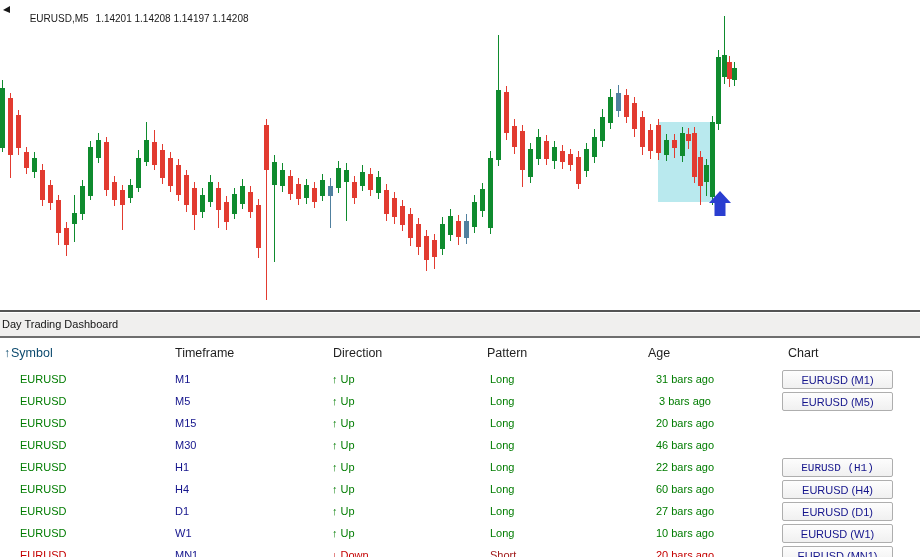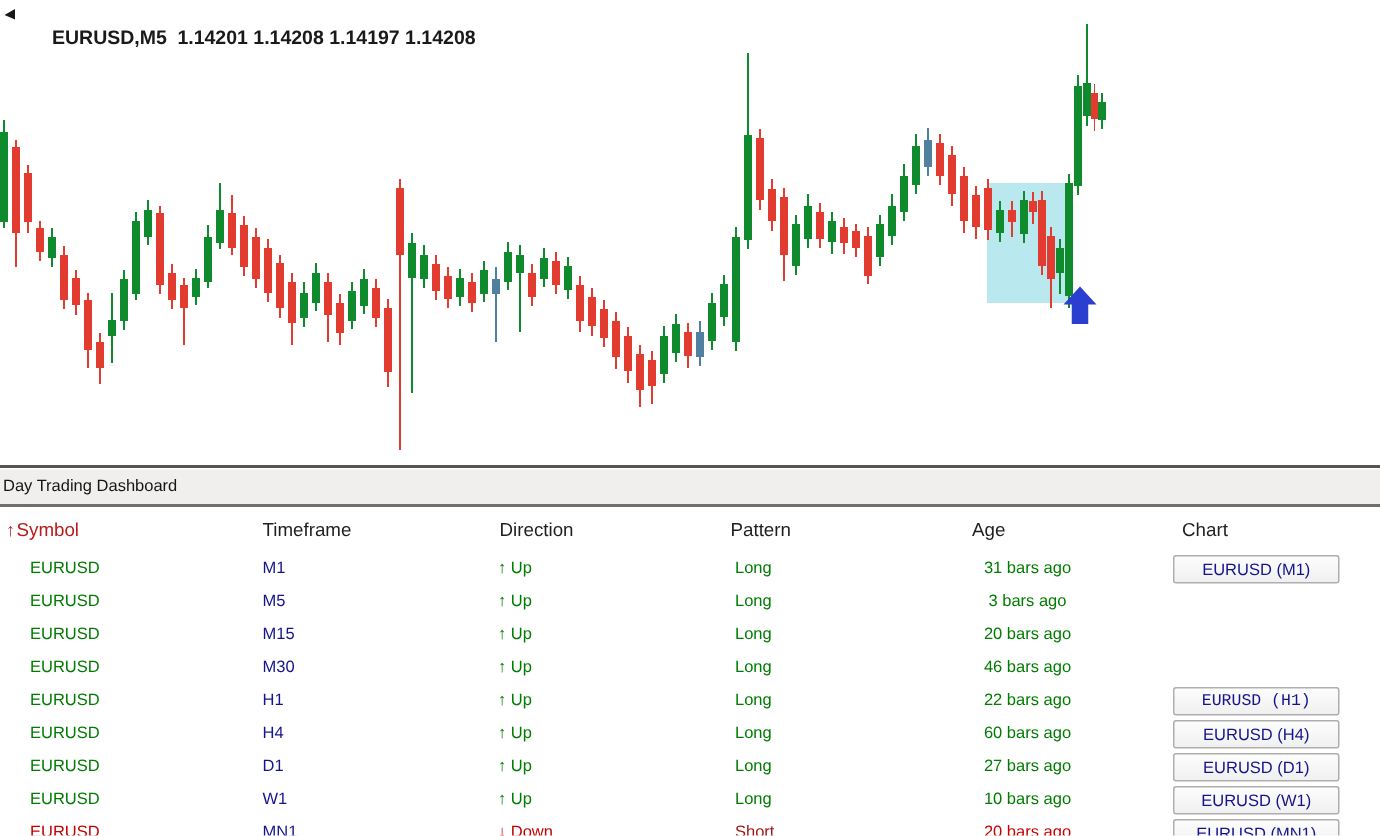--- a/index.html
+++ b/index.html
@@ -5,21 +5,21 @@
   html,body{margin:0;padding:0;}
   body{
     width:920px;height:557px;overflow:hidden;background:#ffffff;
     font-family:"Liberation Sans","DejaVu Sans",sans-serif;
     position:relative;
   }
   .screen{position:absolute;left:0;top:0;width:920px;height:557px;}
 
   
   .chart-area{position:absolute;left:0;top:0;width:920px;height:310px;background:#fff;}
-  .chart-header{position:absolute;left:13px;top:2px;font-size:13px;font-weight:bold;color:#1a1a1a;white-space:pre;}
+  .chart-header{position:absolute;left:13px;top:2px;font-size:10px;font-weight:normal;color:#1a1a1a;white-space:pre;}
   .chart-header .sym{margin-right:7px;}
   .chart-cursor-icon{position:absolute;left:3px;top:6px;width:0;height:0;
     border-top:4px solid transparent;border-bottom:3px solid transparent;border-right:7px solid #181818;}
   #chart-svg{position:absolute;left:0;top:0;}
 
   
   .separator{position:absolute;left:0;top:310px;width:920px;height:3px;
     background:linear-gradient(#545454 0 2px,#ffffff 2px);}
   .panel{position:absolute;left:0;top:313px;width:920px;height:244px;background:#ffffff;}
   .panel-title{position:absolute;left:0;top:0;width:920px;height:23px;background:#f0efee;
@@ -248,21 +248,21 @@
     <div class="chart-header">
       <span class="sym">EURUSD,M5</span><span>1.14201 1.14208 1.14197 1.14208</span>
     </div>
   </div>
 
   <div class="separator"></div>
 
   <div class="panel">
     <div class="panel-title">Day Trading Dashboard</div>
     <div class="thead" id="thead">
-        <span class="hcell" style="left: 4px; color: #b91c1c;"><span class="sort-arrow">↑</span>Symbol</span>
+        <span class="hcell" style="left: 4px; color: #0c4a6e;"><span class="sort-arrow">↑</span>Symbol</span>
         <span class="hcell" style="left: 175px; color: rgb(31, 31, 31);">Timeframe</span>
         <span class="hcell" style="left: 333px; color: rgb(31, 31, 31);">Direction</span>
         <span class="hcell" style="left: 487px; color: rgb(31, 31, 31);">Pattern</span>
         <span class="hcell" style="left: 648px; color: rgb(31, 31, 31);">Age</span>
         <span class="hcell" style="left: 788px; color: rgb(31, 31, 31);">Chart</span>
       </div>
     <div class="tbody" id="tbody">
         <div class="trow" style="top: 0px;">
           <div class="cell c-sym" style="color: rgb(0, 124, 0);">EURUSD</div>
           <div class="cell c-tf" style="color: rgb(20, 20, 140);">M1</div>
@@ -270,20 +270,21 @@
           <div class="cell c-pat" style="color: rgb(0, 124, 0);">Long</div>
           <div class="cell c-age" style="color: rgb(0, 124, 0);">31 bars ago</div>
           <button class="chart-btn" style="color: rgb(20, 20, 140);">EURUSD (M1)</button>
         </div>
         <div class="trow" style="top: 22px;">
           <div class="cell c-sym" style="color: rgb(0, 124, 0);">EURUSD</div>
           <div class="cell c-tf" style="color: rgb(20, 20, 140);">M5</div>
           <div class="cell c-dir" style="color: rgb(0, 124, 0);"><span class="dir-arrow">↑</span>Up</div>
           <div class="cell c-pat" style="color: rgb(0, 124, 0);">Long</div>
           <div class="cell c-age" style="color: rgb(0, 124, 0);">3 bars ago</div>
+          <button class="chart-btn" style="color: rgb(20, 20, 140);">EURUSD (M5)</button>
         </div>
         <div class="trow" style="top: 44px;">
           <div class="cell c-sym" style="color: rgb(0, 124, 0);">EURUSD</div>
           <div class="cell c-tf" style="color: rgb(20, 20, 140);">M15</div>
           <div class="cell c-dir" style="color: rgb(0, 124, 0);"><span class="dir-arrow">↑</span>Up</div>
           <div class="cell c-pat" style="color: rgb(0, 124, 0);">Long</div>
           <div class="cell c-age" style="color: rgb(0, 124, 0);">20 bars ago</div>
         </div>
         <div class="trow" style="top: 66px;">
           <div class="cell c-sym" style="color: rgb(0, 124, 0);">EURUSD</div>

